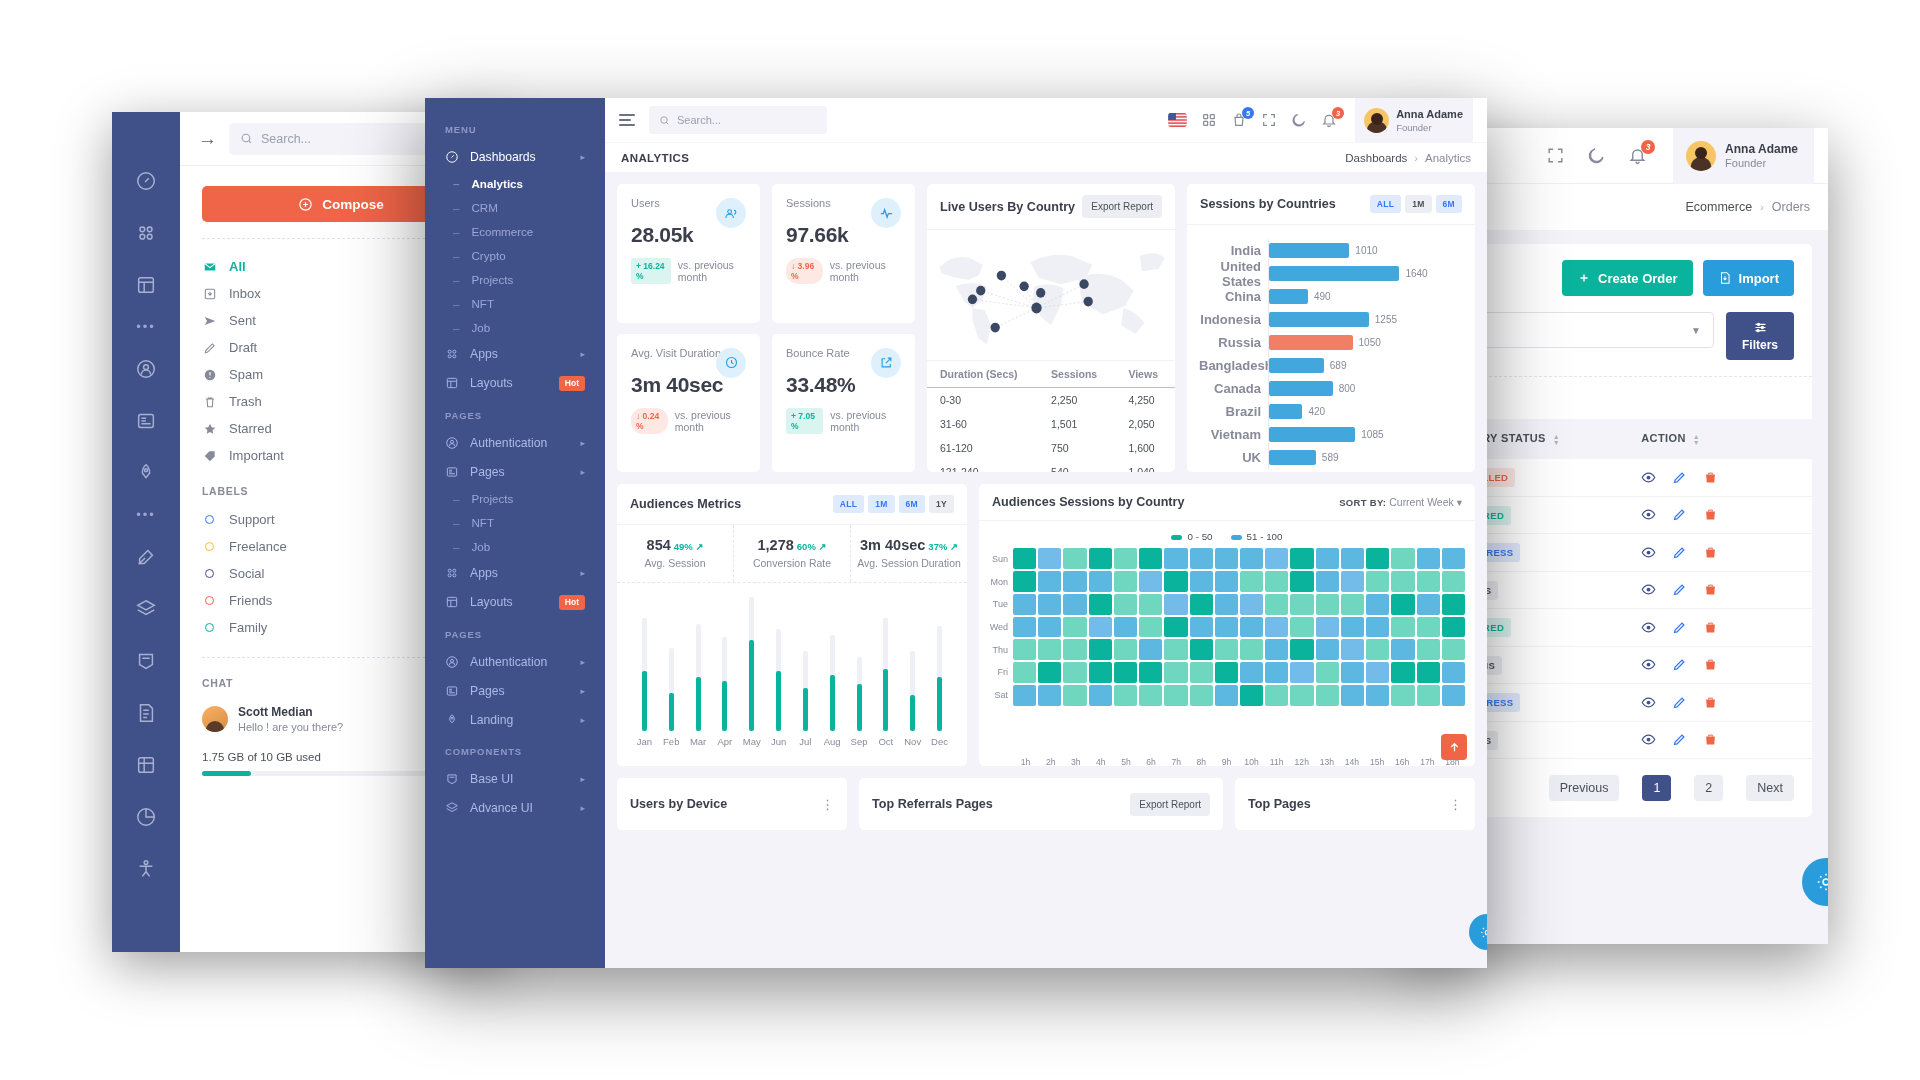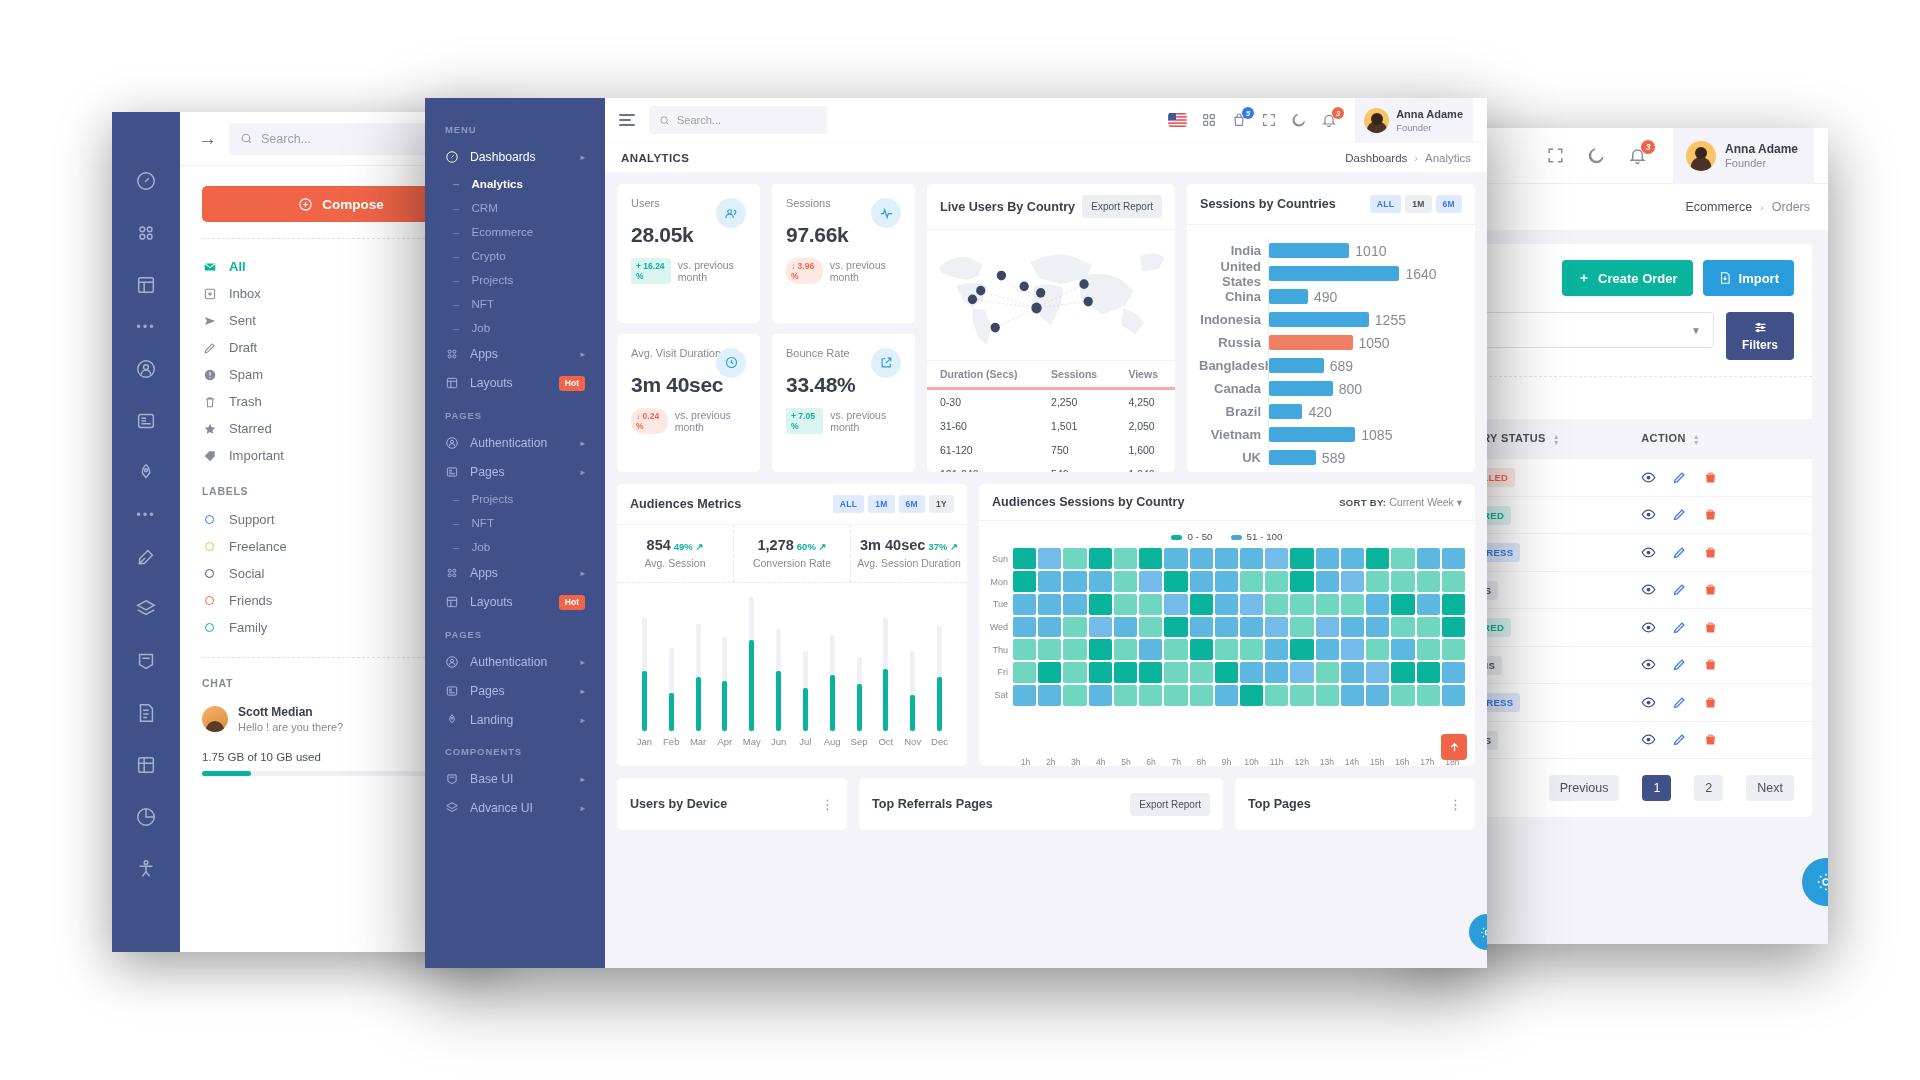--- a/index.html
+++ b/index.html
@@ -250,32 +250,32 @@
     background:#dff0fd; color:#299cdb; display:flex; align-items:center; justify-content:center;
   }
   .stat-ico svg { width:15px; height:15px; }
 
   
   .map-wrap { height: 130px; position:relative; padding: 8px 0; }
   .map-wrap svg { position:absolute; inset:0; width:100%; height:100%; }
   .dtable { width:100%; border-collapse:collapse; }
   .dtable th {
     font-size: 10.5px; color:#878a99; font-weight:600; text-align:left;
-    padding: 7px 13px; background:#fff; border-bottom:3px solid #fca5a5; border-top:1px solid #f1f2f6;
+    padding: 7px 13px; background:#fff; border-bottom:1px solid #fca5a5; border-top:1px solid #f1f2f6;
   }
   .dtable td { font-size: 10.5px; color:#495057; padding: 6px 13px; }
 
   
   .hbars { padding: 14px 12px 6px; }
   .hbrow { display:flex; align-items:center; height: 23px; gap: 7px; }
   .hblabel { width: 62px; text-align:right; font-size: 13px; color:#878a99;font-weight:bold; }
   .hbtrack { flex:1; display:flex; align-items:center; gap:6px; border-left:1px solid #e9ebf0; padding-left:0; height:100%; }
   .hbbar { height: 15px; border-radius:2px; background:#41a7dd; }
   .hbbar.hl { background:#f07f63; }
-  .hbval { font-size: 14px; color:#878a99; }
+  .hbval { font-size: 10px; color:#878a99; }
 
   
   .am-stats { display:flex; border-bottom:1px dashed #e4e6ed; }
   .am-stat { flex:1; text-align:center; padding: 12px 0 13px; border-right:1px dashed #e4e6ed; }
   .am-stat:last-child { border-right:none; }
   .am-top { font-size: 14.5px; font-weight:700; color:#3b3f4c; }
   .am-pct { font-size: 9.5px; font-weight:700; color:#0ab39c; margin-left:3px; }
   .am-lab { font-size: 10.5px; color:#878a99; margin-top: 4px; }
   .am-chart { height: 148px; padding: 14px 14px 0; display:flex; align-items:flex-end; gap: 0; }
   .am-col { flex:1; display:flex; align-items:flex-end; justify-content:center; height:100%; position:relative; }

